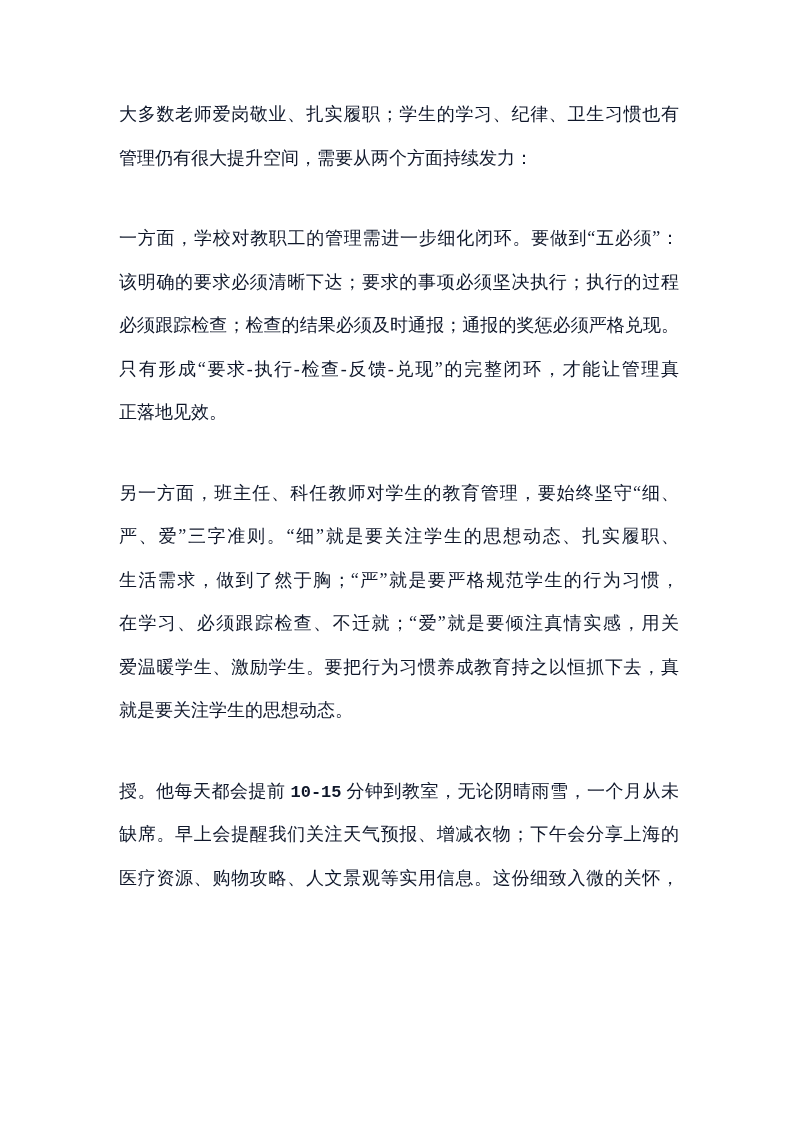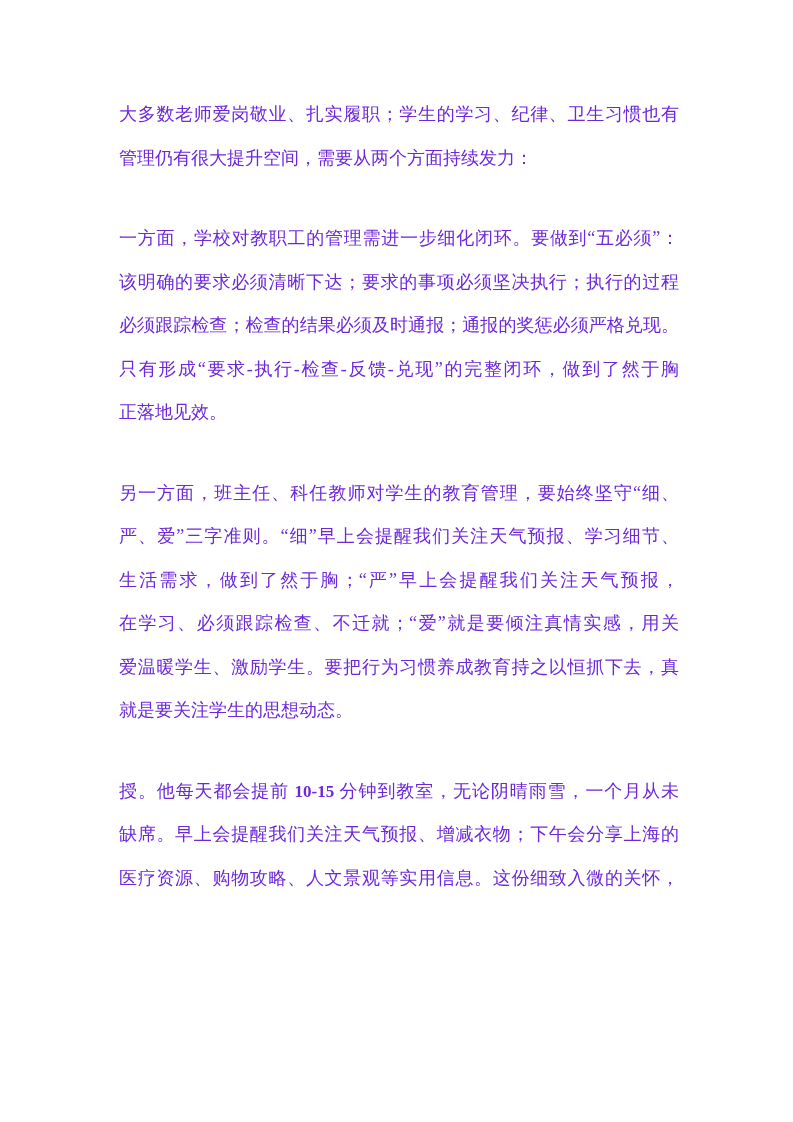--- a/index.html
+++ b/index.html
@@ -15,65 +15,65 @@
   }
   .page {
     box-sizing: border-box;
     width: 793px;
     height: 1122px;
     padding: 93px 114px 0 119px;
     background: #ffffff;
   }
   .text-block {
     width: 560px;
-    color: #6d28d9;
+    color: #0f172a;
     font-size: 18px;
     line-height: 43.5px;
   }
   .paragraph {
     margin: 0 0 37px 0;
   }
   .line {
     text-align: justify;
     text-align-last: justify;
     text-justify: inter-character;
     white-space: normal;
     overflow: hidden;
     height: 43.5px;
   }
   .line.last {
     text-align-last: left;
   }
   .latin {
-    font-family: Liberation Serif, serif;
+    font-family: Liberation Mono, monospace;
     font-weight: 600;
     font-size: 17px;
     letter-spacing: 0;
   }
 </style>
 </head>
 <body>
 
 <div class="page">
   <div class="text-block" id="text-block">
       <div class="paragraph">
         <div class="line">大多数老师爱岗敬业、扎实履职；学生的学习、纪律、卫生习惯也有</div>
         <div class="line last">管理仍有很大提升空间，需要从两个方面持续发力：</div>
       </div>
       <div class="paragraph">
         <div class="line">一方面，学校对教职工的管理需进一步细化闭环。要做到“五必须”：</div>
         <div class="line">该明确的要求必须清晰下达；要求的事项必须坚决执行；执行的过程</div>
         <div class="line">必须跟踪检查；检查的结果必须及时通报；通报的奖惩必须严格兑现。</div>
-        <div class="line">只有形成“要求-执行-检查-反馈-兑现”的完整闭环，做到了然于胸</div>
+        <div class="line">只有形成“要求-执行-检查-反馈-兑现”的完整闭环，才能让管理真</div>
         <div class="line last">正落地见效。</div>
       </div>
       <div class="paragraph">
         <div class="line">另一方面，班主任、科任教师对学生的教育管理，要始终坚守“细、</div>
-        <div class="line">严、爱”三字准则。“细”早上会提醒我们关注天气预报、学习细节、</div>
-        <div class="line">生活需求，做到了然于胸；“严”早上会提醒我们关注天气预报，</div>
+        <div class="line">严、爱”三字准则。“细”就是要关注学生的思想动态、扎实履职、</div>
+        <div class="line">生活需求，做到了然于胸；“严”就是要严格规范学生的行为习惯，</div>
         <div class="line">在学习、必须跟踪检查、不迁就；“爱”就是要倾注真情实感，用关</div>
         <div class="line">爱温暖学生、激励学生。要把行为习惯养成教育持之以恒抓下去，真</div>
         <div class="line last">就是要关注学生的思想动态。</div>
       </div>
       <div class="paragraph">
         <div class="line">授。他每天都会提前 <span class="latin">10-15</span> 分钟到教室，无论阴晴雨雪，一个月从未</div>
         <div class="line">缺席。早上会提醒我们关注天气预报、增减衣物；下午会分享上海的</div>
         <div class="line">医疗资源、购物攻略、人文景观等实用信息。这份细致入微的关怀，</div>
       </div>
     </div>

